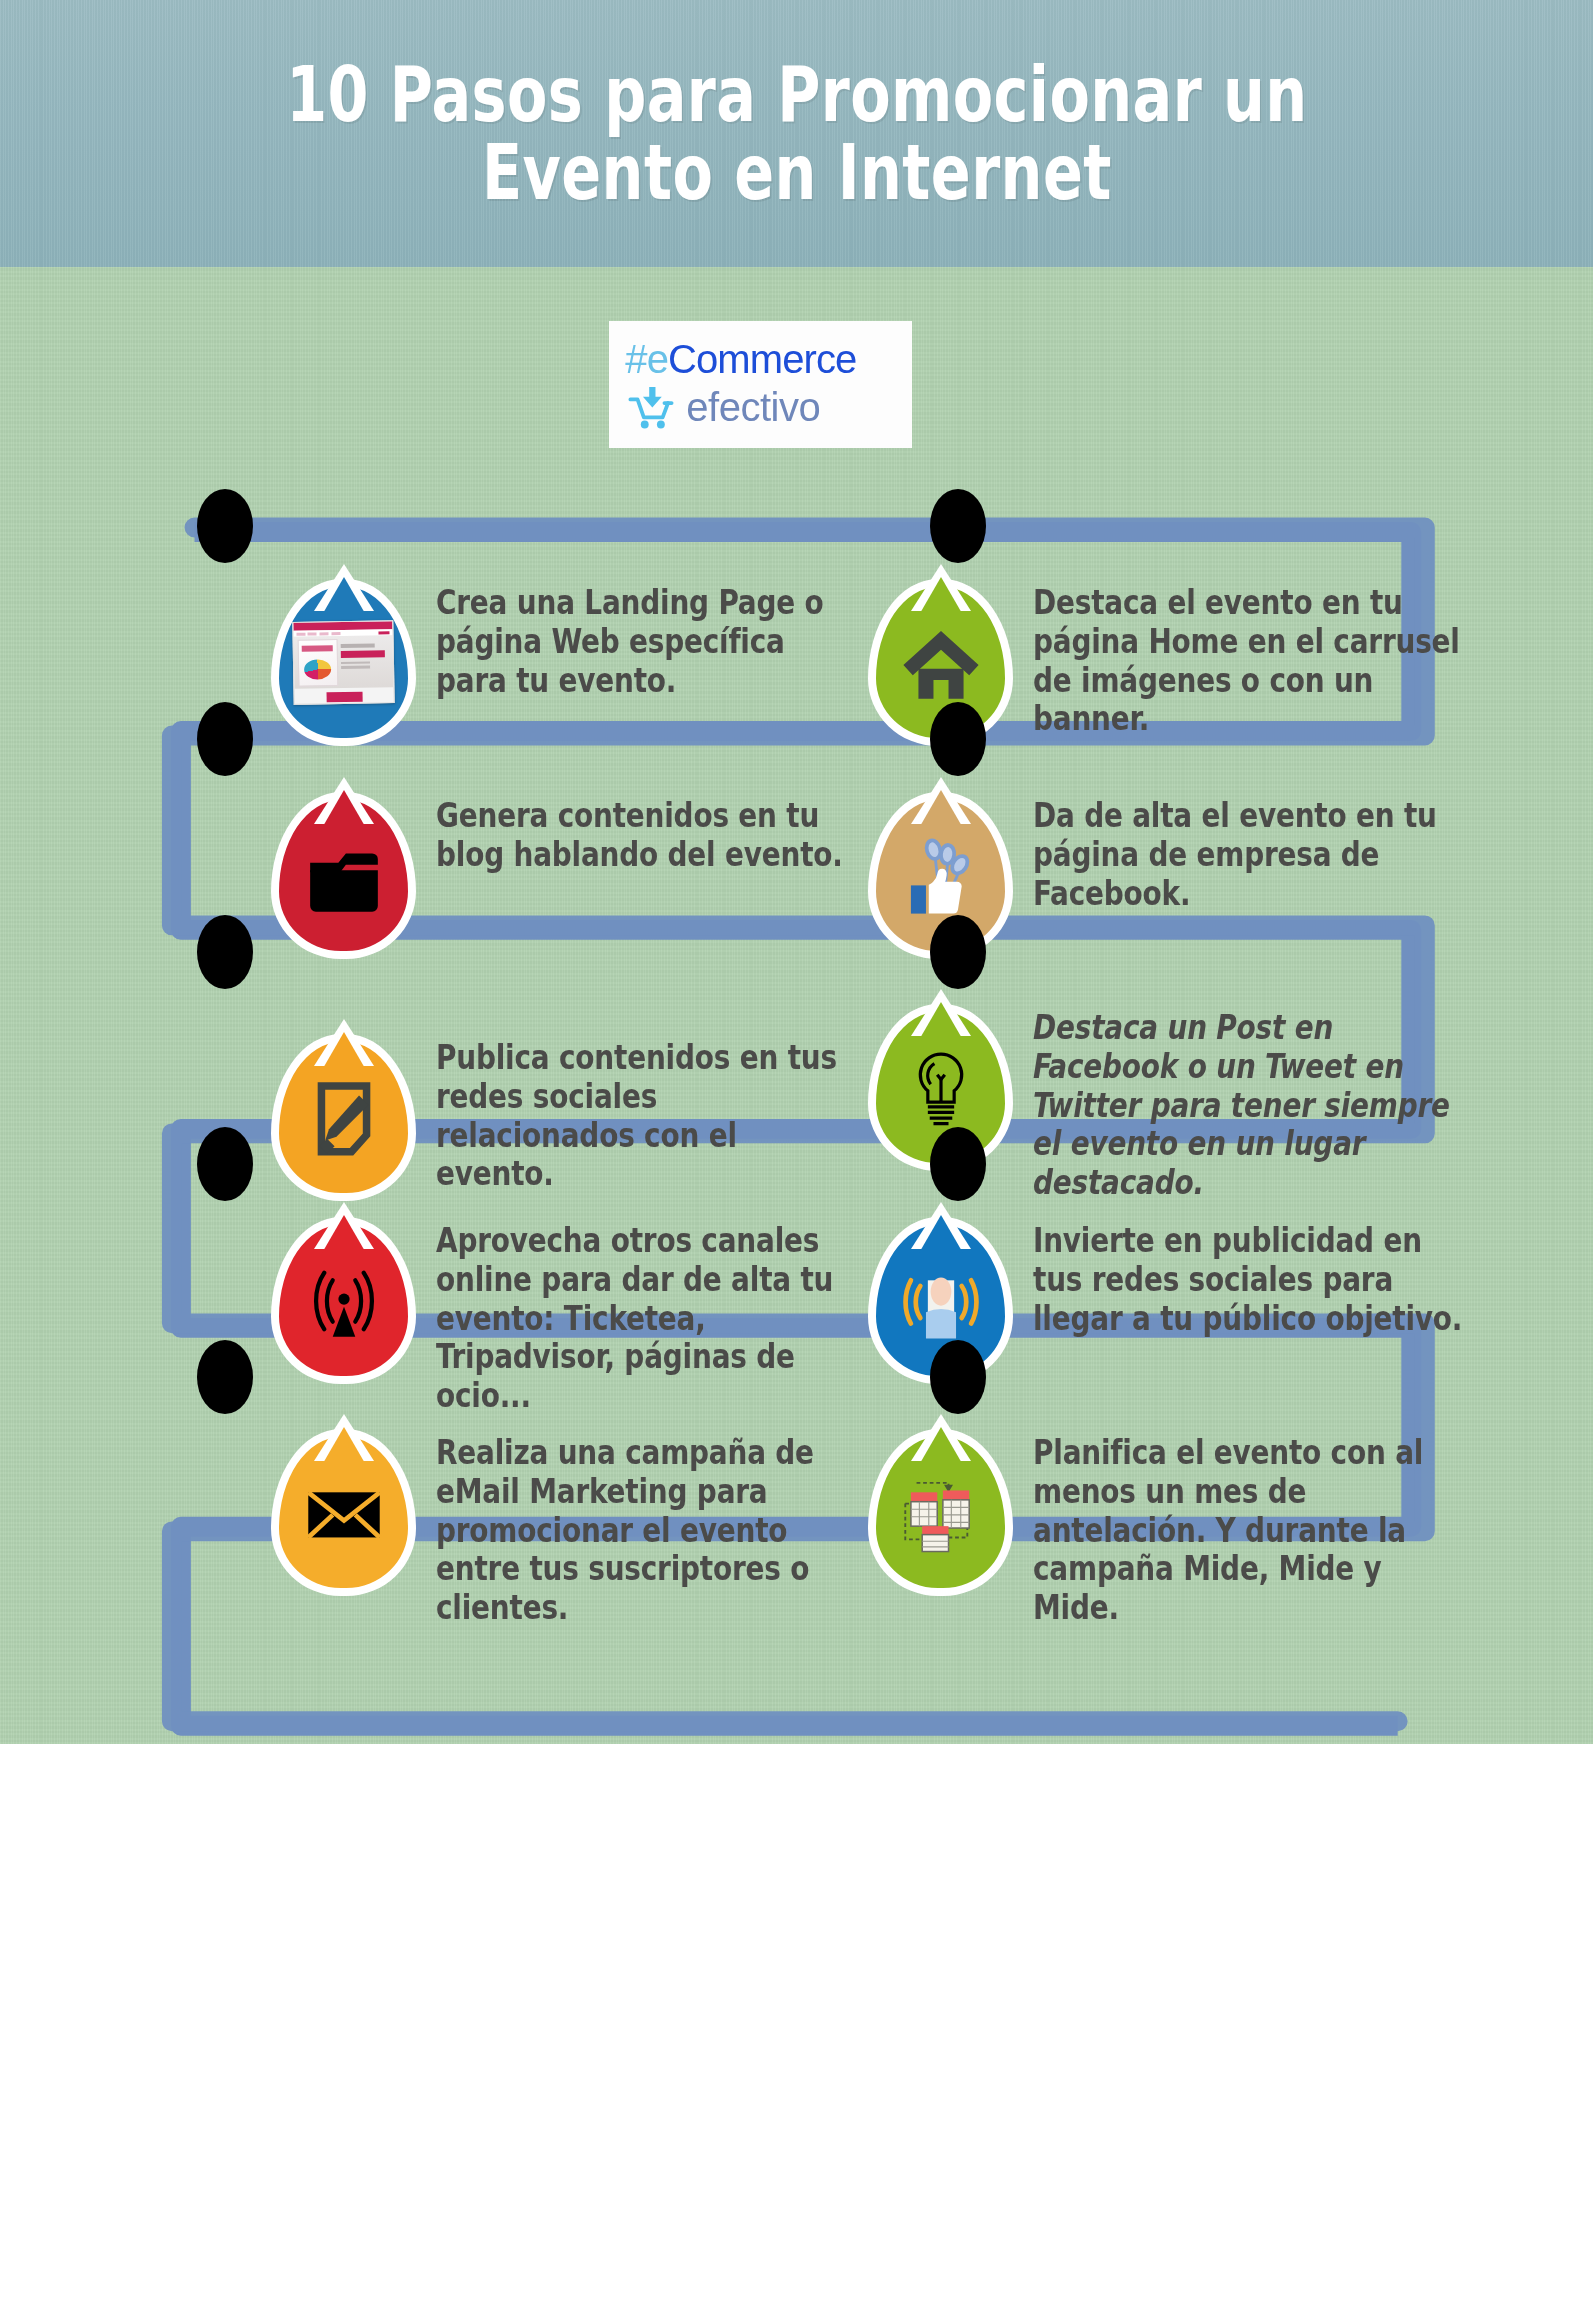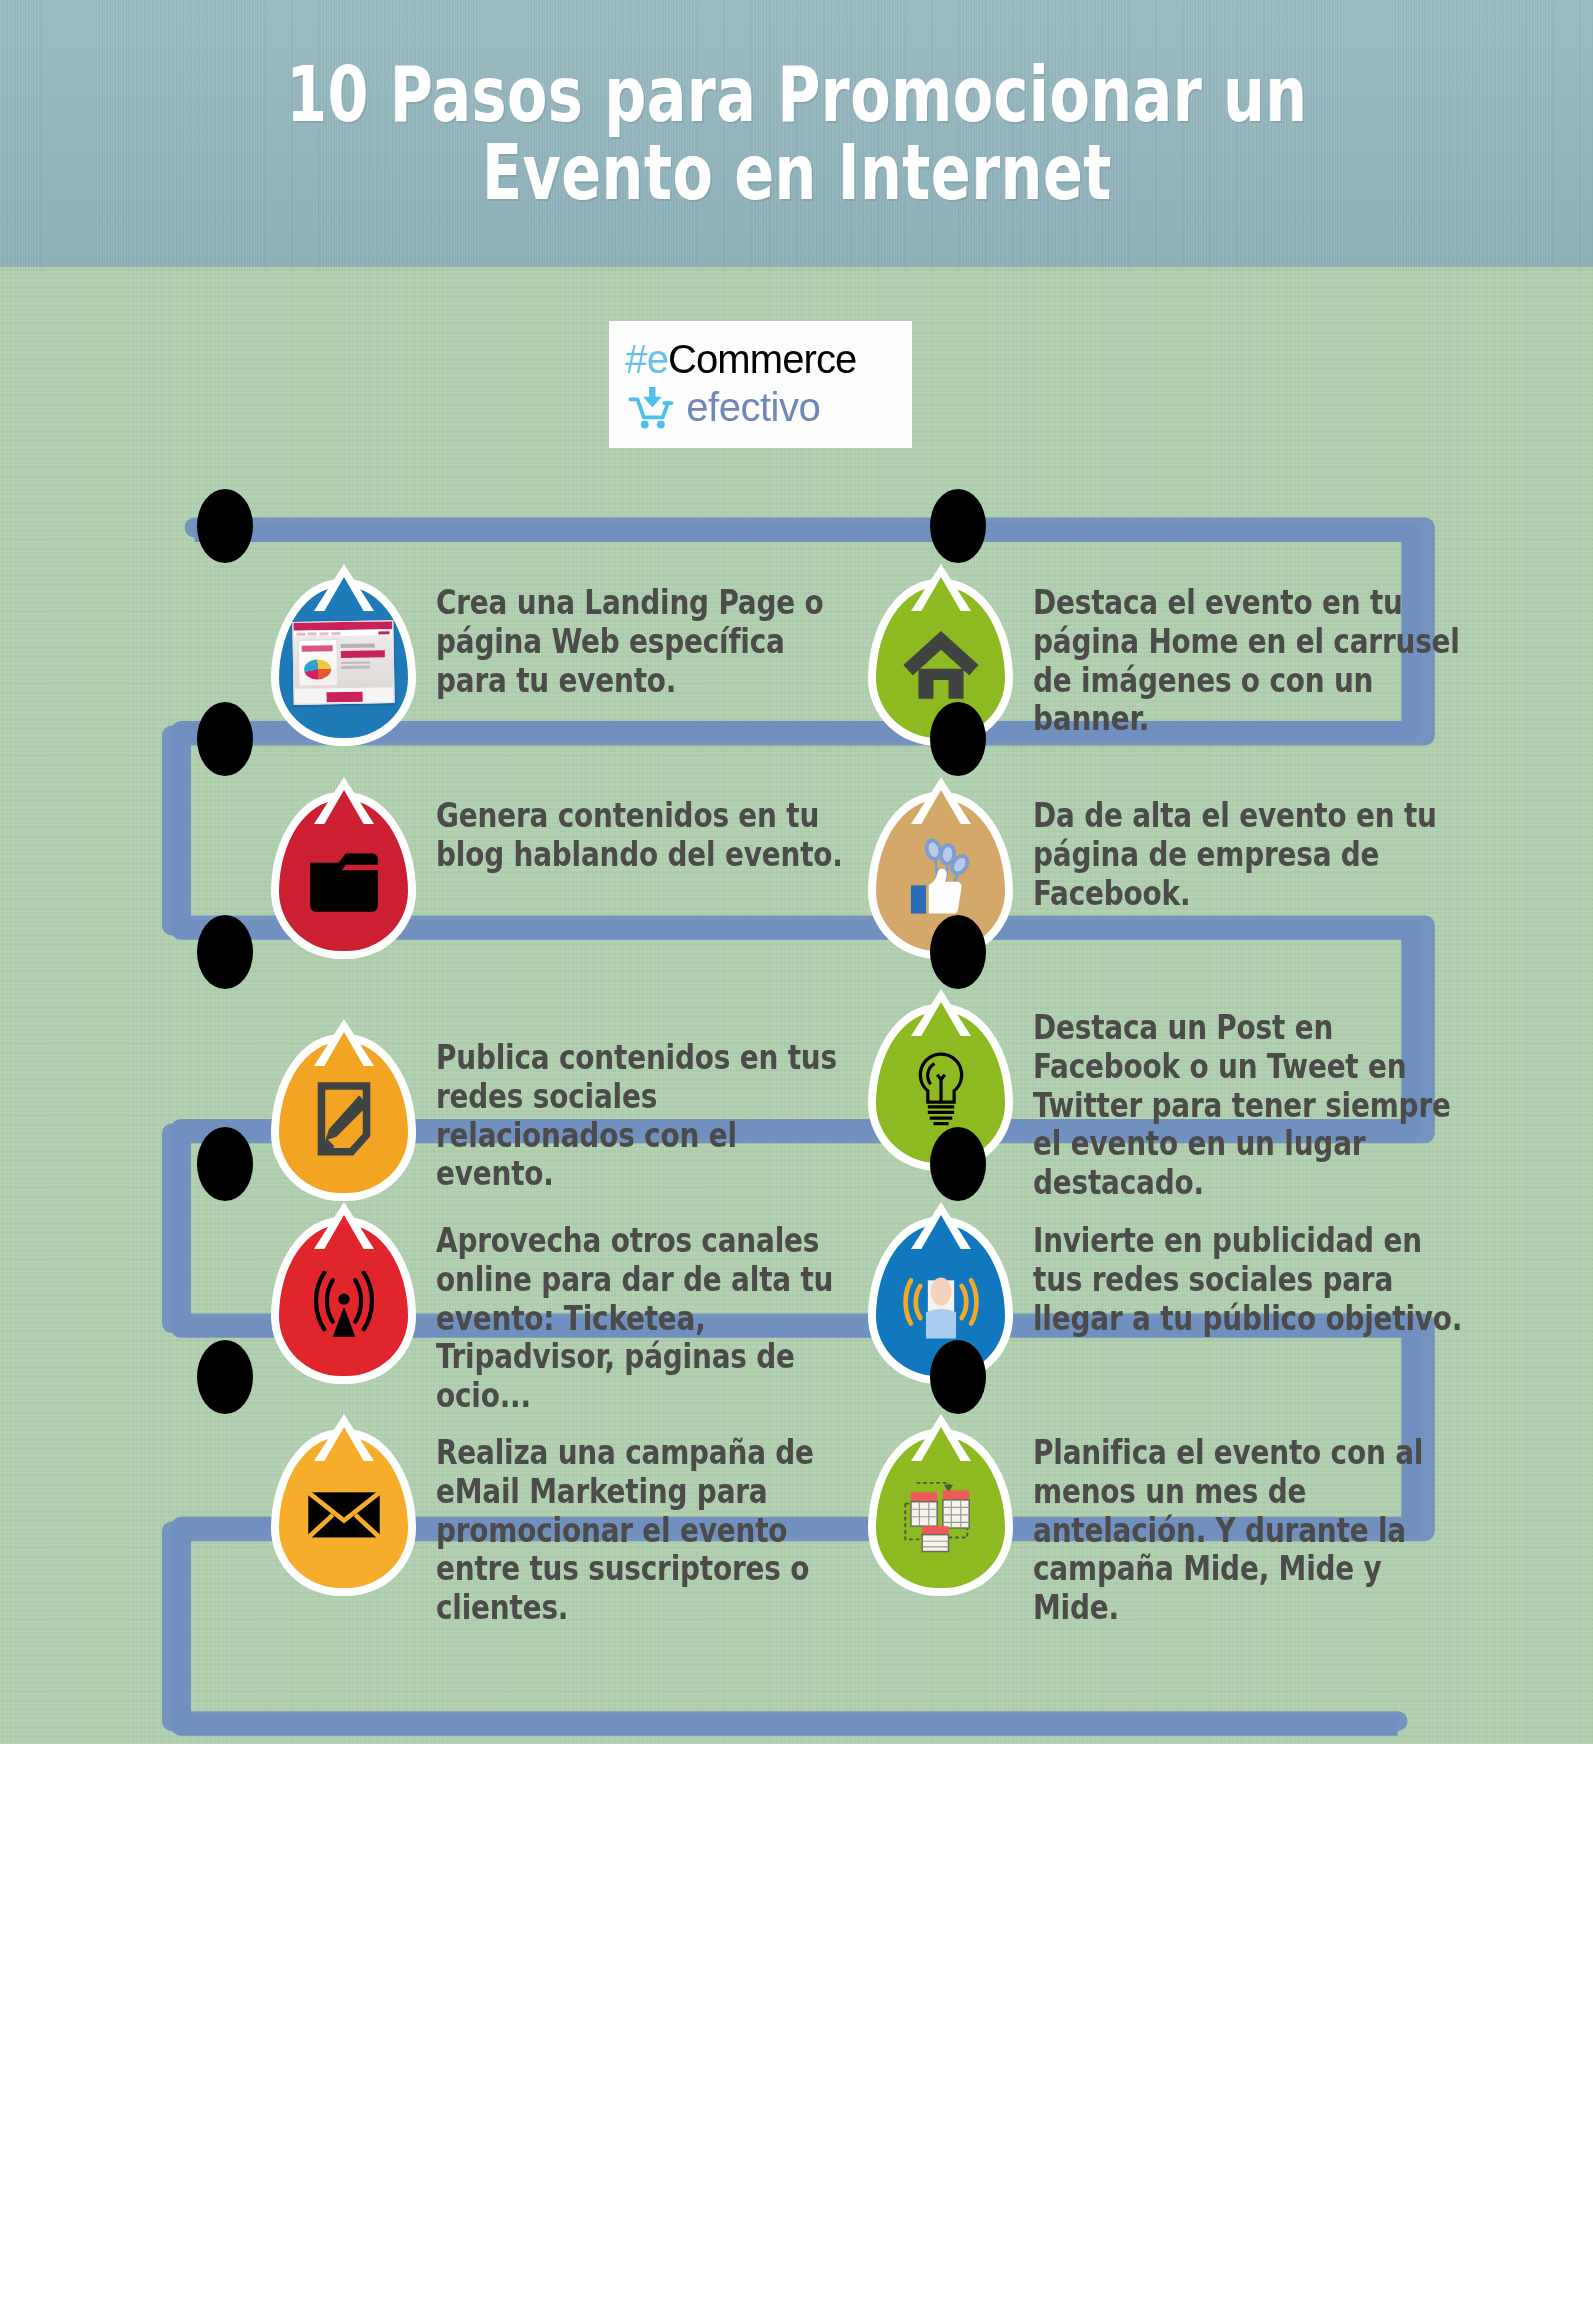--- a/index.html
+++ b/index.html
@@ -93,21 +93,21 @@
     justify-content: center;
     padding-left: 16.3px;
   }
   .logo-line1 {
     font-size: 40px;
     line-height: 1;
     letter-spacing: -0.9px;
     white-space: nowrap;
   }
   .logo-hash { color: #69c1e8; font-weight: 400; }
-  .logo-commerce { color: #000000; font-weight: 400; }
+  .logo-commerce { color: #1d4ed8; font-weight: 400; }
   .logo-line2 {
     display: flex;
     align-items: center;
     gap: 9px;
     margin-top: 5.4px;
   }
   .logo-efectivo {
     font-size: 40px;
     color: #6f87ba;
     line-height: 1;
@@ -377,21 +377,21 @@
               <path d="M66 26 l10 10 -34 34 -12 4 4 -12 z"></path>
               <path d="M24 80 l8 -8 8 8 -8 8 z"></path>
             </g>
           </svg>
         </span>
       </div>
     </div>
     <div class="step-text">Publica contenidos en tus redes sociales relacionados con el evento.</div>
   </div>
 
-  <div class="step step-col-right" style="top:1004px;">
+  <div class="step step-col-right" style="top:1004px;font-style:italic;">
     <div class="drop-wrap">
       <div class="drop-tip"></div>
       <div class="drop-tip-inner" style="border-bottom-color:#8cba20;"></div>
       <div class="drop" style="background:#8cba20;">
         <span class="drop-inner-icon">
           <svg viewBox="0 0 100 100" width="94" height="94">
             <g fill="none" stroke="#000" stroke-width="3.4">
               <path d="M50 14 a22 22 0 0 1 14 39 v12 H36 V53 A22 22 0 0 1 50 14 z"></path>
               <path d="M43 24 a15 15 0 0 0 -4 22"></path>
               <path d="M50 65 V40"></path>

